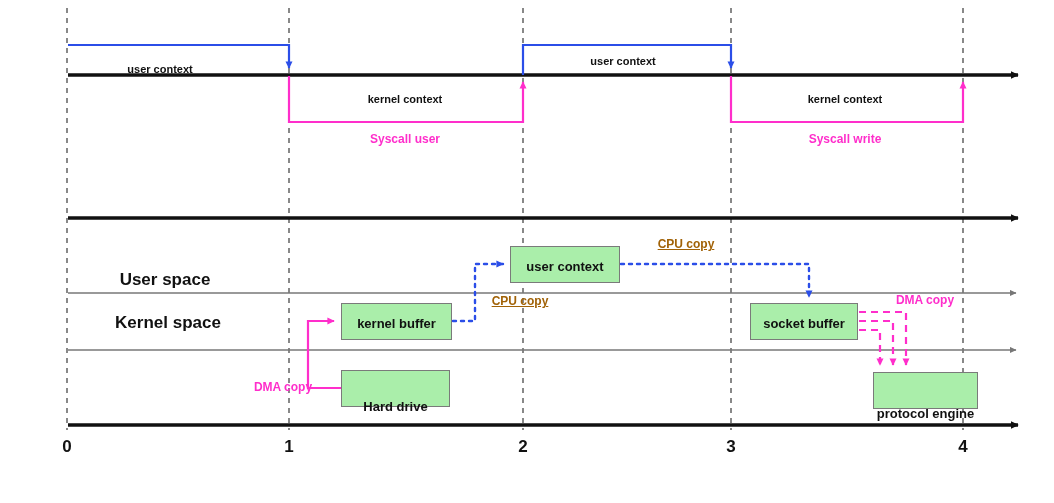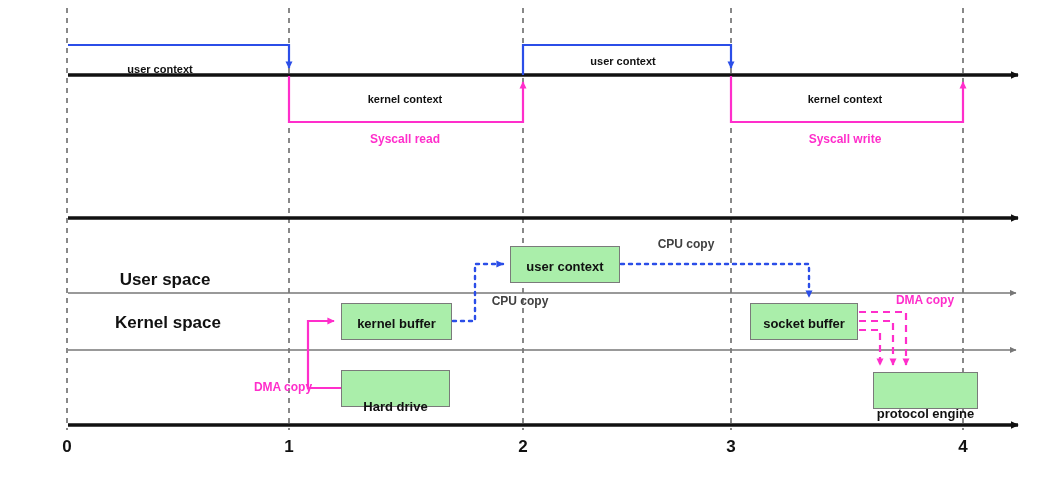--- a/index.html
+++ b/index.html
@@ -26,21 +26,21 @@
   }
   .lbl {
     position: absolute;
     white-space: nowrap;
     font-family: "Liberation Sans", sans-serif;
     font-weight: bold;
     line-height: 1;
     transform: translate(-50%, -50%);
   }
   .lbl.black { color: #111111; font-size: 11px; }
-  .lbl.blue  { color: #404040; font-size: 12px; }
+  .lbl.blue  { color: #a16207; font-size: 12px; text-decoration: underline; }
   .lbl.pink  { color: #ff2ecb; font-size: 12px; }
   .lbl.axis  { color: #111111; font-size: 17px; font-weight: bold; }
   .lbl.space { color: #111111; font-size: 17px; }
   .boxlabel {
     position: absolute;
     white-space: nowrap;
     color: #111111;
     font-size: 13px;
     font-weight: bold;
     font-family: "Liberation Sans", sans-serif;
@@ -128,21 +128,21 @@
       <div class="boxlabel" style="left: 395.5px; top: 389.5px; margin-top: 16px;">Hard drive</div>
       <div style="position: absolute; left: 873px; top: 372px; width: 105px; height: 37px; background: rgb(170, 238, 170); border: 1.6px solid rgb(122, 122, 122); box-sizing: border-box;"></div>
       <div class="boxlabel" style="left: 925.5px; top: 413px; text-align: right;">protocol engine</div>
     </div>
 
   <div class="lbl black" style="left:160px; top:69px;">user context</div>
   <div class="lbl black" style="left:405px; top:99px;">kernel context</div>
   <div class="lbl black" style="left:623px; top:61px;">user context</div>
   <div class="lbl black" style="left:845px; top:99px;">kernel context</div>
 
-  <div class="lbl pink" style="left:405px; top:139px;">Syscall read</div>
+  <div class="lbl pink" style="left:405px; top:139px;">Syscall user</div>
   <div class="lbl pink" style="left:845px; top:139px;text-align:center;">Syscall write</div>
 
   <div class="lbl space" style="left:165px; top:279px;">User space</div>
   <div class="lbl space" style="left:168px; top:322px;">Kernel  space</div>
 
   <div class="lbl pink" style="left:283px; top:387px;">DMA copy</div>
   <div class="lbl blue" style="left:520px; top:301px;">CPU copy</div>
   <div class="lbl blue" style="left:686px; top:244px;">CPU copy</div>
   <div class="lbl pink" style="left:925px; top:300px;">DMA copy</div>
 

